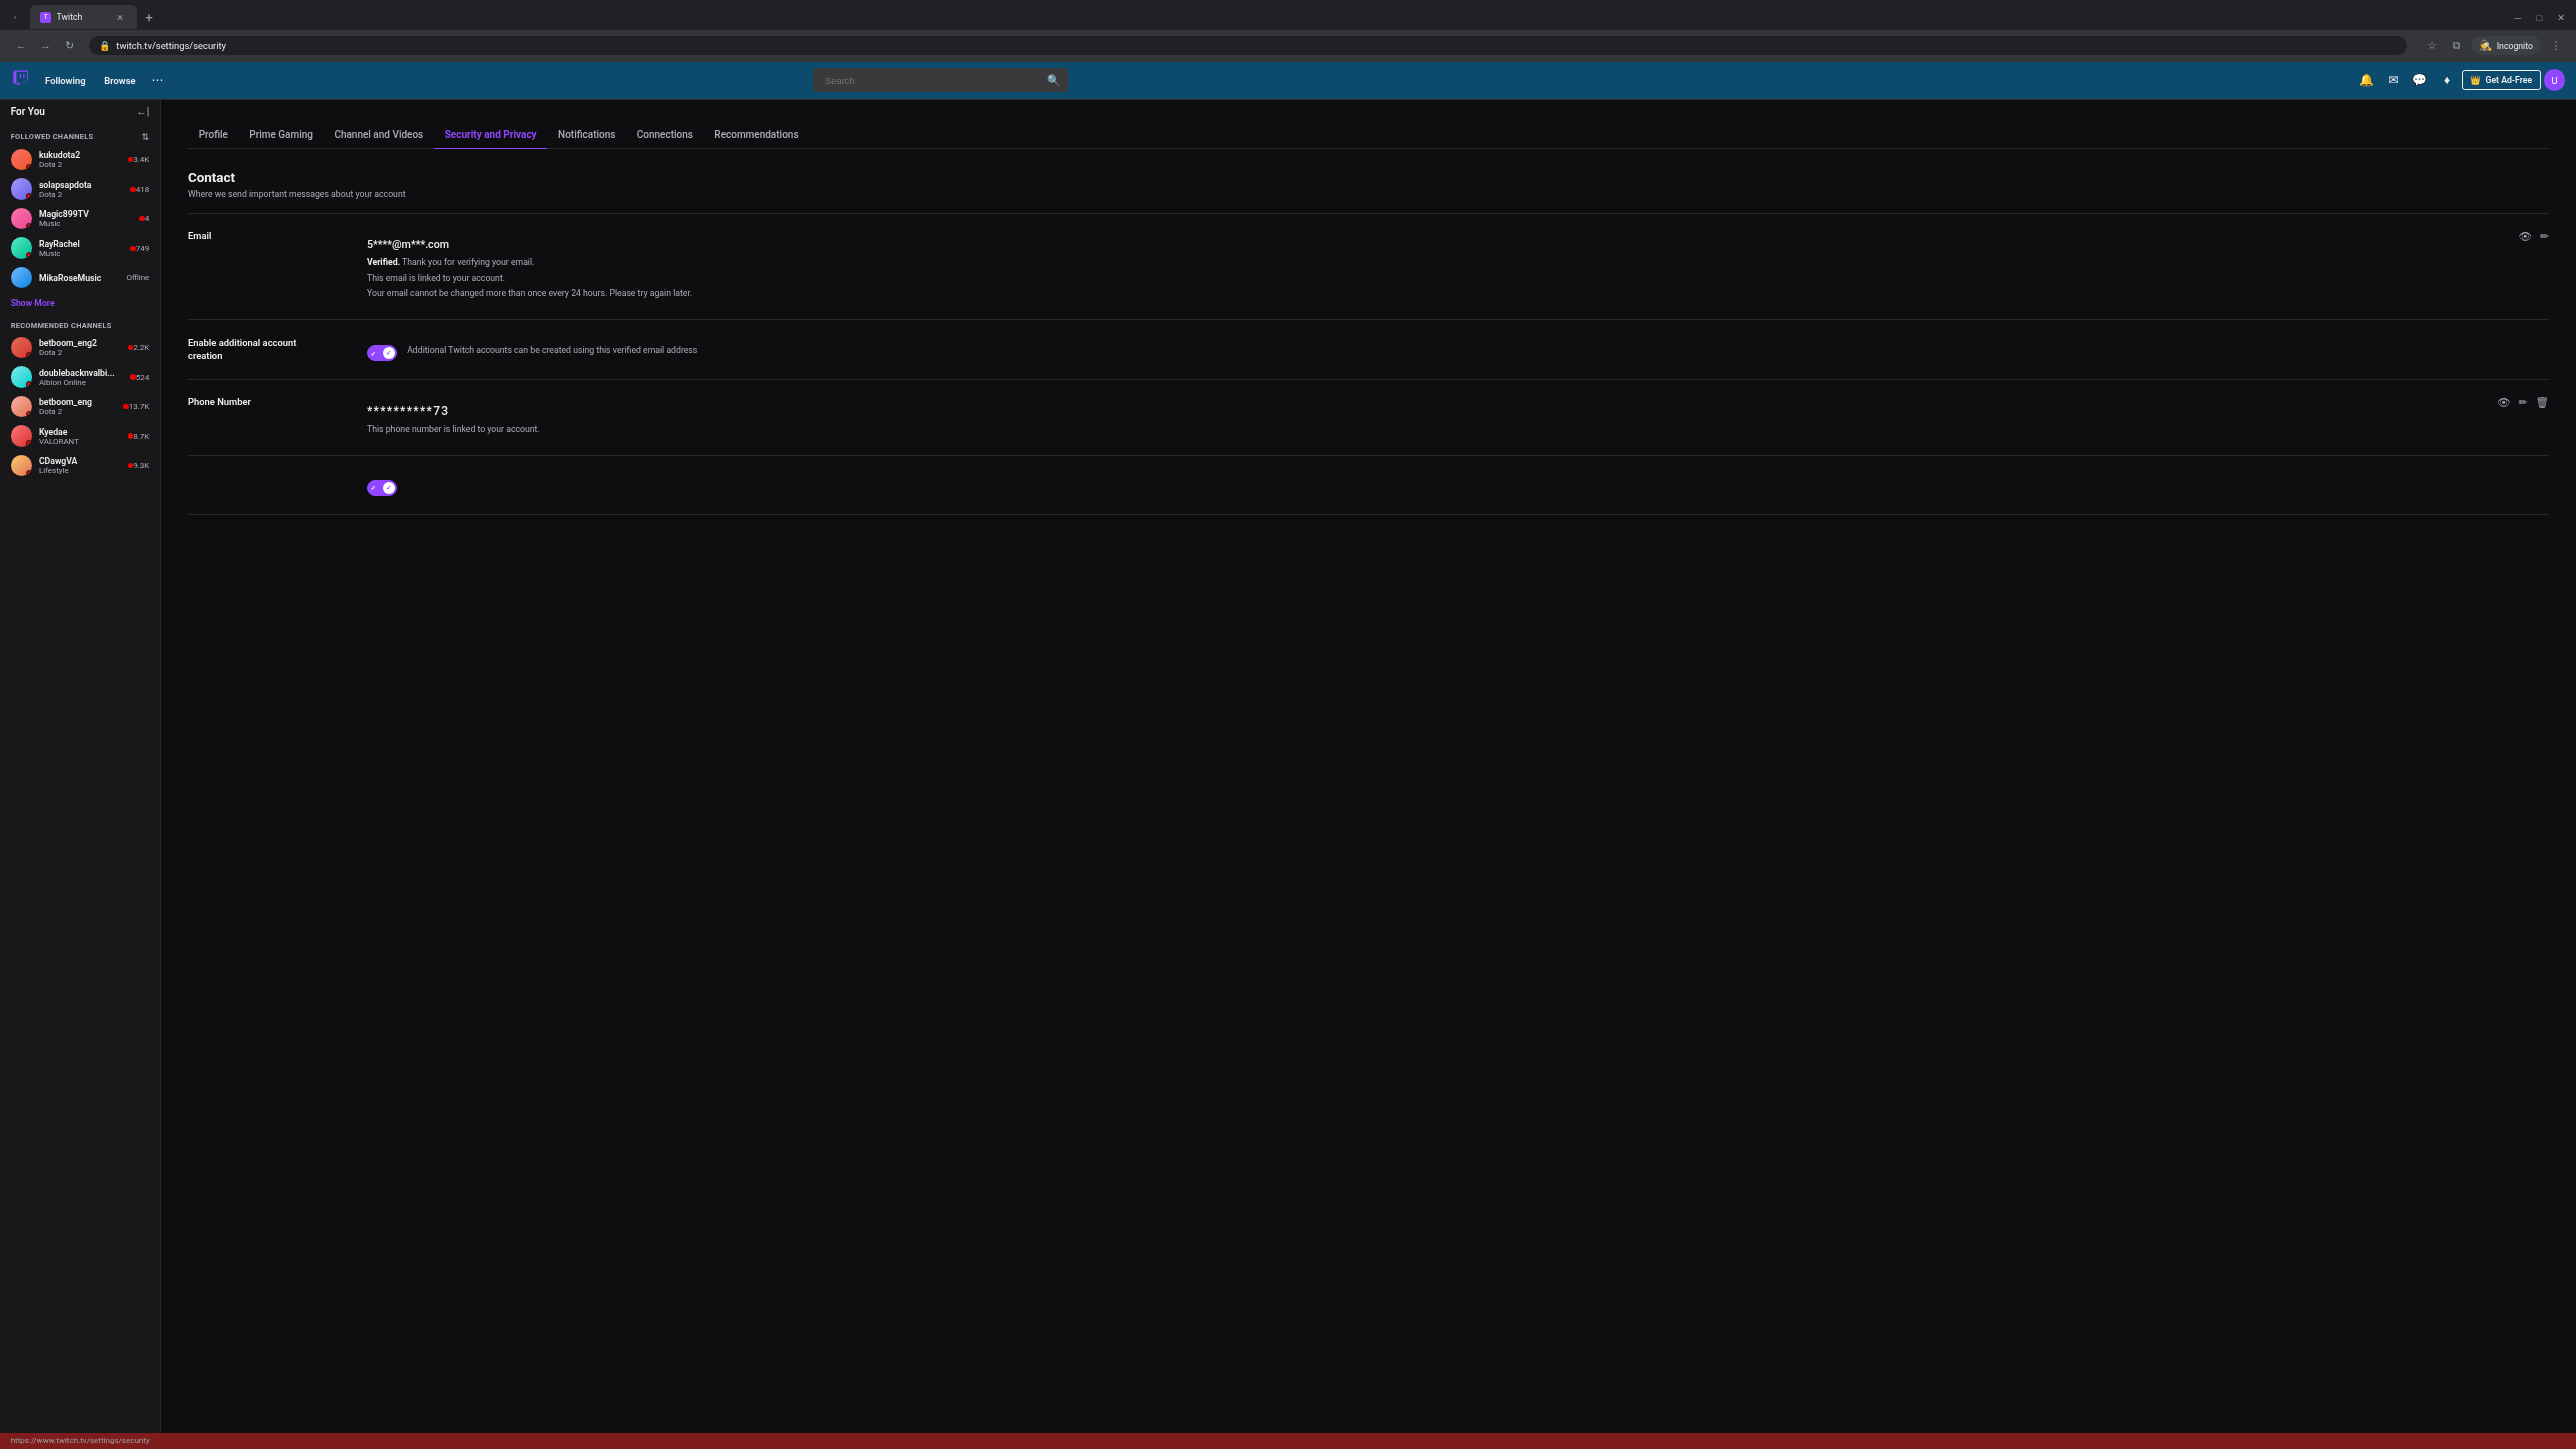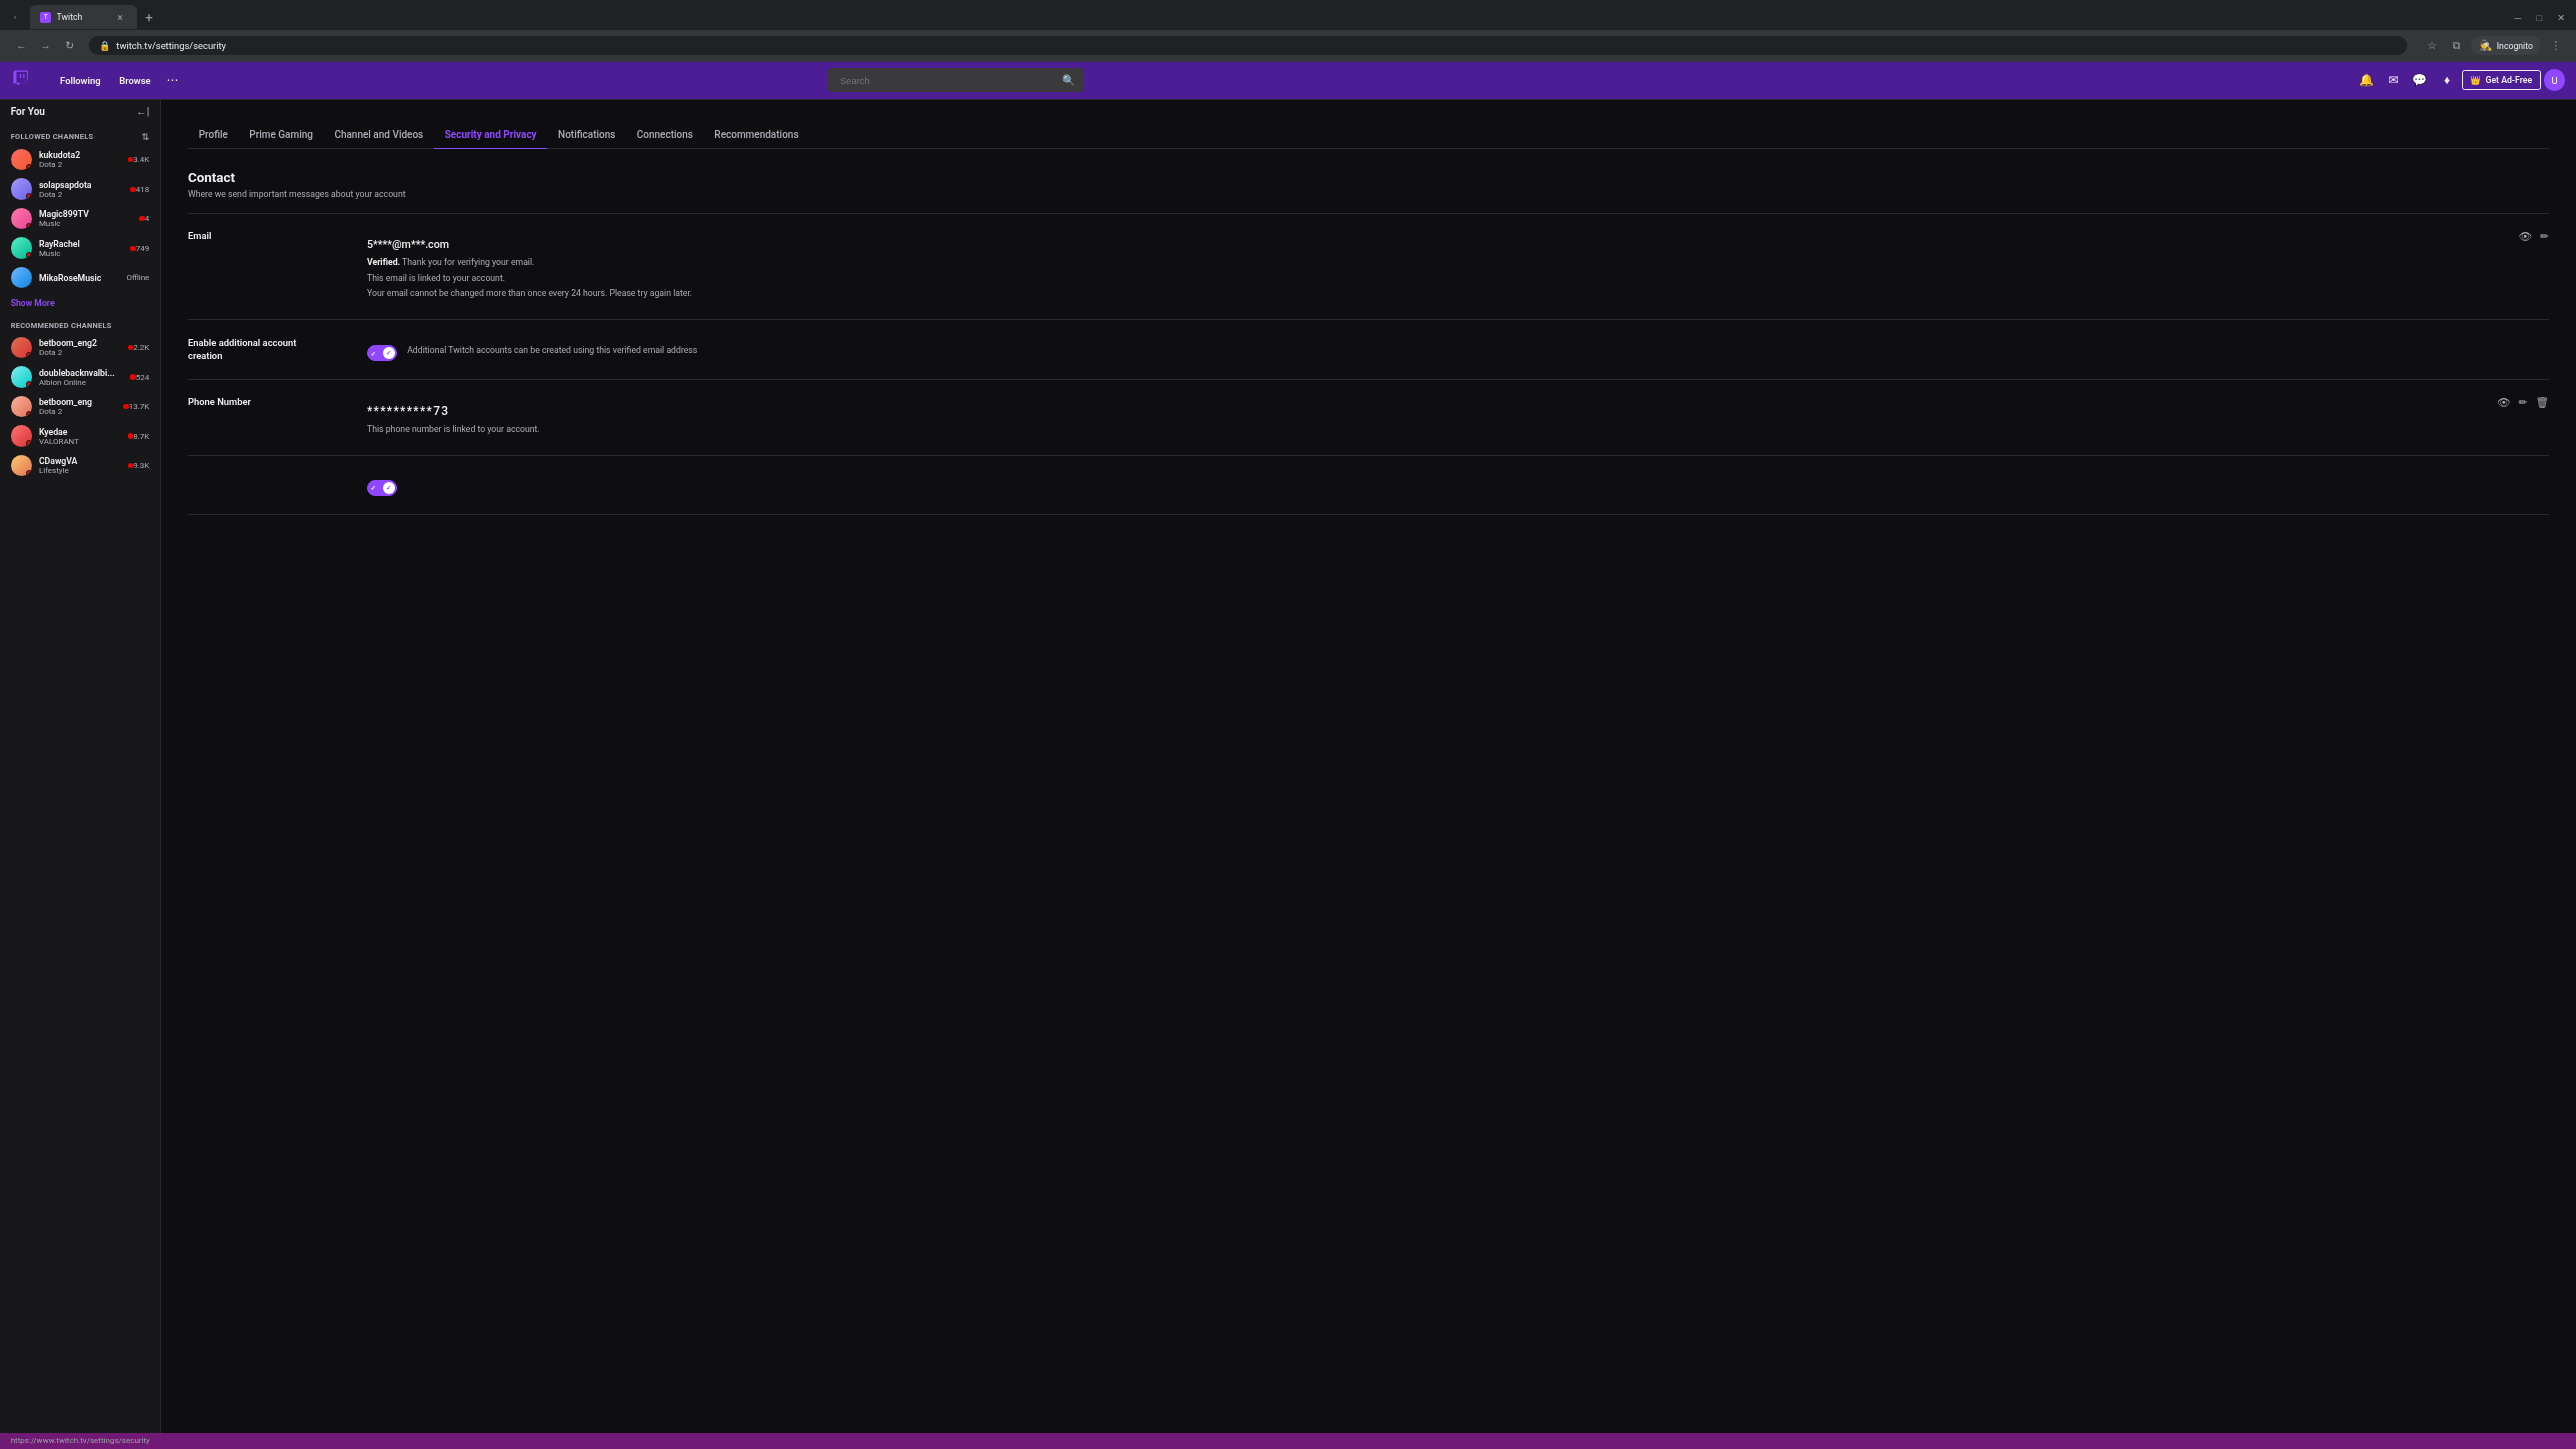--- a/index.html
+++ b/index.html
@@ -19,21 +19,21 @@
     .nav-controls { display: flex; gap: 2.7px; }
     .nav-btn { color: #9aa0a6; width: 21.5px; height: 21.5px; display: flex; align-items: center; justify-content: center; border-radius: 50%; cursor: pointer; font-size: 10.7px; }
     .url-box { flex: 1; background: #202124; border-radius: 13.4px; padding: 4px 10.7px; display: flex; align-items: center; gap: 5.4px; }
     .url-text { color: #e8eaed; font-size: 9.4px; }
     .address-right { display: flex; align-items: center; gap: 5.4px; margin-left: 8px; }
     .addr-icon { color: #9aa0a6; width: 19px; height: 19px; display: flex; align-items: center; justify-content: center; border-radius: 50%; cursor: pointer; font-size: 10.7px; }
     .incognito-btn { display: flex; align-items: center; gap: 4px; background: #3c3f43; border-radius: 13.4px; padding: 2.7px 8px; color: #e8eaed; font-size: 8.7px; cursor: pointer; }
 
     
     .twitch-app { display: flex; flex-direction: column; height: calc(100vh - 62px); background: #0e0e10; }
-    .twitch-header { background: #4c1d95; display: flex; align-items: center; padding: 0 10.7px; height: 38px; gap: 17px; border-bottom: 0.7px solid #2a2a2d; flex-shrink: 0; justify-content: space-between; }
+    .twitch-header { background: #0c4a6e; display: flex; align-items: center; padding: 0 10.7px; height: 38px; gap: 2px; border-bottom: 0.7px solid #2a2a2d; flex-shrink: 0; justify-content: space-between; }
     .twitch-logo { color: #9147ff; font-size: 19px; margin-right: 5.4px; }
     .twitch-nav { display: flex; align-items: center; gap: 2.7px; }
     .nav-item { color: #efeff1; padding: 5.4px 8px; border-radius: 2.7px; cursor: pointer; font-size: 9.4px; font-weight: 600; white-space: nowrap; }
     .nav-dots { color: #efeff1; padding: 5.4px; cursor: pointer; font-size: 12px; }
     .header-search { flex: 1; max-width: 255px; margin: 0 auto; position: relative; border-radius: 8px; }
     .header-search input { width: 100%; background: #3a3a3d; border: 0.7px solid #3a3a3d; border-radius: 2.7px; padding: 5.4px 27px 5.4px 10.7px; color: #efeff1; font-size: 9.4px; outline: none; }
     .search-btn { position: absolute; right: 0; top: 0; bottom: 0; background: #3a3a3d; border: none; border-radius: 0 2.7px 2.7px 0; padding: 0 8px; color: #efeff1; cursor: pointer; font-size: 10.7px; }
     .header-icons { display: flex; align-items: center; gap: 2.7px; margin-left: auto; }
     .header-icon { color: #efeff1; width: 24px; height: 24px; display: flex; align-items: center; justify-content: center; border-radius: 2.7px; cursor: pointer; font-size: 12px; }
     .get-ad-free { display: flex; align-items: center; gap: 4px; border: 0.7px solid #efeff1; border-radius: 2.7px; padding: 4px 8px; cursor: pointer; color: #efeff1; font-size: 8.7px; font-weight: 600; white-space: nowrap; }
@@ -86,21 +86,21 @@
 
     
     .toggle { width: 29.5px; height: 16px; border-radius: 8px; background: #9147ff; position: relative; cursor: pointer; display: inline-flex; align-items: center; border: 1.3px solid #9147ff; }
     .toggle-thumb { width: 12px; height: 12px; border-radius: 50%; background: white; position: absolute; right: 0.7px; transition: right 0.15s; display: flex; align-items: center; justify-content: center; }
     .toggle-check { color: #9147ff; font-size: 6.7px; font-weight: bold; }
     .toggle-inner { position: absolute; left: 2.7px; color: white; font-size: 6px; font-weight: bold; }
     .toggle-row { display: flex; align-items: flex-start; gap: 10.7px; }
     .toggle-desc { font-size: 8.7px; color: #adadb8; }
 
     
-    .status-bar { background: #701a75; padding: 2.7px 10.7px; font-size: 8px; color: #9aa0a6; height: 16px; display: flex; align-items: center; flex-shrink: 0; }
+    .status-bar { background: #7f1d1d; padding: 2.7px 10.7px; font-size: 8px; color: #9aa0a6; height: 16px; display: flex; align-items: center; flex-shrink: 0; }
 
     
     .av-kukudota { background: linear-gradient(135deg, #ff6b6b, #ee5a24); }
     .av-solap { background: linear-gradient(135deg, #a29bfe, #6c5ce7); }
     .av-magic { background: linear-gradient(135deg, #fd79a8, #e84393); }
     .av-rayrachel { background: linear-gradient(135deg, #55efc4, #00b894); }
     .av-mika { background: linear-gradient(135deg, #74b9ff, #0984e3); }
     .av-betboom { background: linear-gradient(135deg, #e17055, #d63031); }
     .av-doubleback { background: linear-gradient(135deg, #81ecec, #00cec9); }
     .av-betboom2 { background: linear-gradient(135deg, #fab1a0, #e17055); }

